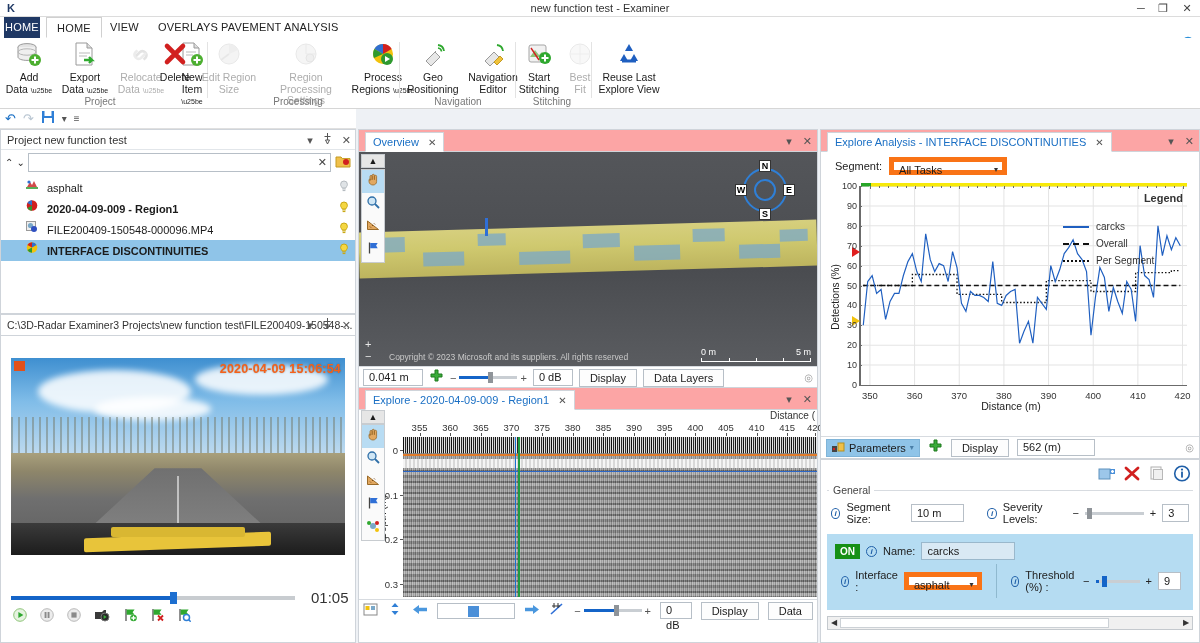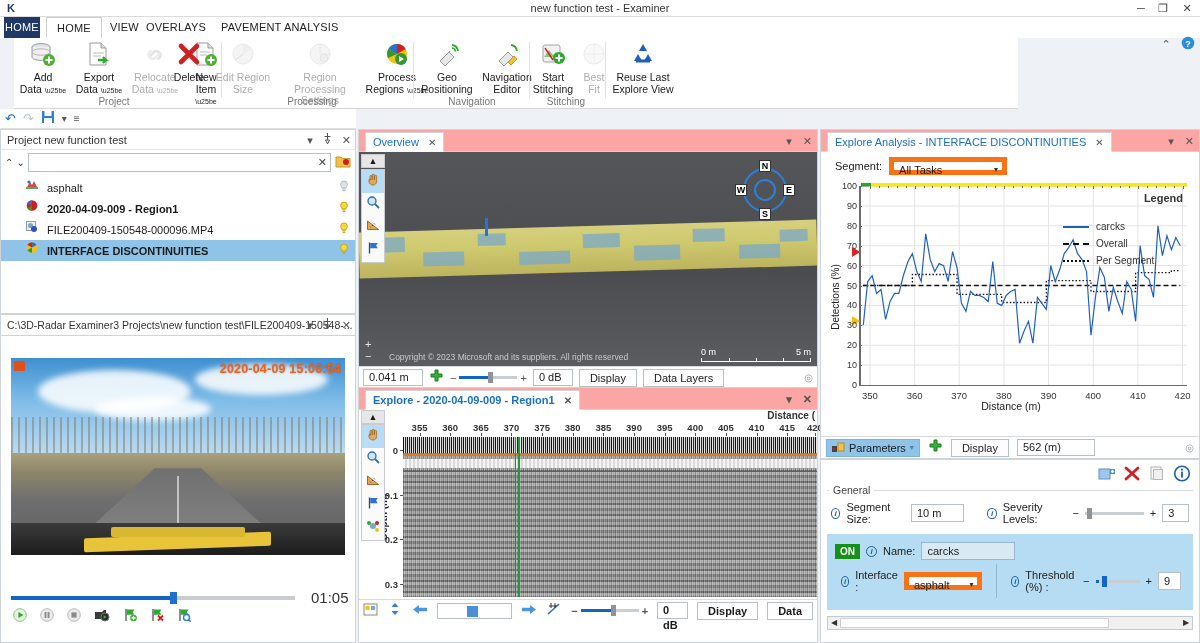--- a/index.html
+++ b/index.html
@@ -29,22 +29,22 @@
   .tab { position:absolute; top:0; height:21px; line-height:21px; font-size:11px;
     color:#222; padding:0 10px; cursor:default; letter-spacing:.2px; }
   .tab.file { background:#1f3864; color:#fff; font-weight:normal; left:4px; width:36px;
     text-align:center; padding:0; }
   .tab.active { border:1px solid #d0d0d0; border-bottom:1px solid #fff; background:#fff; }
   .ribbon-right { position:absolute; right:4px; top:19px; display:flex; gap:6px; align-items:center;}
   .rb-ic { width:16px; height:16px; text-align:center; line-height:16px; font-size:11px; color:#555; }
   .help-ic { color:#1a7fd4; font-weight:bold; }
 
   
-  .ribbon { position:absolute; left:0; top:38px; width:1004px; height:71px;
-    background:#ffffff; border-bottom:1px solid #d6d6d6;margin-left:14px; }
+  .ribbon { position:absolute; left:0; top:38px; width:1200px; height:71px;
+    background:#ffffff; border-bottom:1px solid #d6d6d6; }
   .rgroup { position:absolute; top:0; height:71px; }
   .rgroup .gsep { position:absolute; right:0; top:4px; width:1px; height:56px; background:#e3e3e3; }
   .gtitle { position:absolute; bottom:2px; width:100%; text-align:center; font-size:10px; color:#777; }
   .ritem { position:absolute; top:3px; width:54px; text-align:center; cursor:default; }
   .ritem.wide { width:66px; }
   .ritem .gl { display:block; height:30px; line-height:30px; font-size:23px; }
   .ritem .lb { display:block; font-size:10.5px; line-height:11.5px; color:#1b1b1b; margin-top:1px; }
   .ritem.dis .lb { color:#adadad; }
   .ritem.dis .gl { opacity:.35; filter:grayscale(100%); }
 
@@ -160,21 +160,21 @@
   .btnf { height:18px; border:1px solid #b7bfc7; background:#fdfdfd; font-size:11px;
     line-height:16px; padding:0 10px; cursor:default; }
   .slider { display:flex; align-items:center; gap:3px; }
   .slider .mn, .slider .pl { font-size:11px; color:#555; }
   .strack { position:relative; width:58px; height:3px; background:#c9ced3; }
   .strack .sfill { position:absolute; left:0; top:0; height:3px; background:#1464c8; }
   .strack .sk { position:absolute; top:-4px; width:5px; height:11px; background:#8f9499; }
   .greencross { color:#27a527; font-size:13px; }
 
   
-  #radar-panel { left:358px; top:387px; width:460px; height:256px;font-weight:bold; }
+  #radar-panel { left:358px; top:387px; width:460px; height:256px; }
   .radbody { position:relative; height:189px; background:#fff; }
   .radtools { position:absolute; left:2px; top:14px; width:24px;
     background:#fafafa; border:1px solid #c8ccd0; z-index:3; }
   .radtools .mt { height:23px; text-align:center; line-height:23px; font-size:13px; cursor:default;}
   .radtools .mt.on { background:#b8dcf3; }
   .radcollapse { position:absolute; left:2px; top:0; width:24px; height:14px;
     background:#e6e6e6; border:1px solid #c8ccd0; text-align:center; line-height:12px; font-size:9px; z-index:3;}
   .distlbl { position:absolute; right:2px; top:0; font-size:10px; color:#333; }
   .xaxis { position:absolute; left:44px; right:0; top:12px; height:14px; }
   .xaxis i { position:absolute; top:11px; width:1px; height:3px; background:#555; }
@@ -280,21 +280,21 @@
     <div class="ttl">new function test - Examiner</div>
     <div class="wbtn wmin">─</div>
     <div class="wbtn wmax">❐</div>
     <div class="wbtn wclose">✕</div>
   </div>
 
   <div class="tabstrip">
     <div class="tab file">HOME</div>
     <div class="tab active" style="left:46px;">HOME</div>
     <div class="tab" style="left:100px;">VIEW</div>
-    <div class="tab" style="left:136px;">OVERLAYS</div>
+    <div class="tab" style="left:148px;">OVERLAYS</div>
     <div class="tab" style="left:211px;">PAVEMENT ANALYSIS</div>
     <div class="ribbon-right">
       <span class="rb-ic">⌃</span>
       <span class="rb-ic help-ic">
         <svg width="14" height="14" viewBox="0 0 14 14">
             <circle cx="7" cy="7" r="6.3" fill="#2a8fd8"></circle>
             <text x="7" y="10.5" font-size="9" fill="#fff" text-anchor="middle" font-family="Liberation Sans">?</text>
           </svg>
       </span>
     </div>

